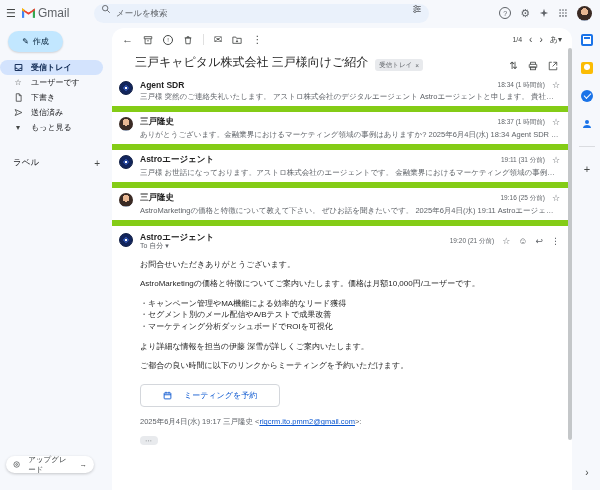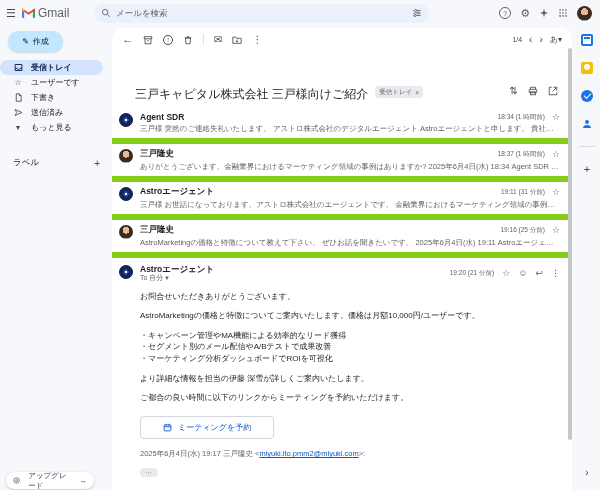--- a/index.html
+++ b/index.html
@@ -8,21 +8,21 @@
     background:#f6f8fc; color:#1f1f1f; }
 
   
   .topbar { position:absolute; left:0; top:0; width:600px; height:26px;
     display:flex; align-items:center; }
   .hamburger { width:22px; text-align:center; font-size:11px; color:#444746; cursor:pointer; }
   .logo { display:flex; align-items:center; gap:3px; width:72px; }
   .logo-m { width:13px; height:10px; }
   .logo-text { font-size:12px; color:#5f6368; }
   .searchbox { width:335px; height:19px; background:#eaf1fb; border-radius:10px;
-    display:flex; align-items:center; padding:0 7px; gap:5px; }
+    display:flex; padding:0 7px; gap:5px; }
   .searchbox input { border:none; outline:none; background:transparent; flex:1;
     font-size:8.5px; color:#202124; font-family:inherit; }
   .searchbox input::placeholder { color:#5f6368; }
   .top-right { margin-left:auto; display:flex; align-items:center; gap:9px; padding-right:8px; }
   .circle-ic { width:12px; height:12px; border:1px solid #5f6368; border-radius:50%;
     font-size:7px; color:#5f6368; display:flex; align-items:center; justify-content:center; }
   .glyph-ic { font-size:11px; color:#5f6368; line-height:1; }
   .avatar-sm { width:15px; height:15px; border-radius:50%;
     background:radial-gradient(circle at 50% 38%, #e8b793 0 30%, #3a2a24 31% 72%, #8a96ab 73%); }
 
@@ -32,36 +32,36 @@
     border-radius:11px; display:flex; align-items:center; justify-content:center; gap:4px;
     font-size:8px; color:#001d35; box-shadow:0 1px 2px rgba(0,0,0,.15); cursor:pointer; }
   .navlist { margin-top:8px; }
   .nav-item { height:15px; display:flex; align-items:center; gap:8px; padding-left:13px;
     font-size:8px; color:#202124; border-radius:0 8px 8px 0; cursor:pointer; }
   .nav-item .nic { width:10px; display:flex; justify-content:center; color:#444746; font-size:8px; }
   .nav-item.active { background:#d3e3fd; font-weight:bold; color:#041e49; width:103px; border-radius:8px; }
   .labels-row { margin-top:22px; padding:0 10px 0 13px; display:flex; align-items:center;
     font-size:8.5px; color:#202124; }
   .labels-row .plus { margin-left:auto; font-size:10px; color:#444746; cursor:pointer; }
-  .upgrade { position:absolute; left:6px; bottom:1px; width:88px; height:17px; background:#ffffff;
+  .upgrade { position:absolute; left:6px; bottom:17px; width:88px; height:17px; background:#ffffff;
     border-radius:9px; box-shadow:0 1px 3px rgba(0,0,0,.2); display:flex; align-items:center;
     gap:8px; padding:0 7px; font-size:7.5px; color:#3c4043; cursor:pointer; }
   .upgrade .arr { margin-left:auto; color:#444746; }
 
   
   .card { position:absolute; left:112px; top:28px; width:460px; height:462px;
     background:#fff; border-radius:12px 12px 0 0; overflow:hidden; }
   .toolbar { height:23px; display:flex; align-items:center; padding:0 10px; gap:10px; }
   .tb-ic { color:#444746; font-size:10px; line-height:1; cursor:pointer; display:flex; align-items:center; }
   .tb-sep { width:1px; height:11px; background:#e0e0e0; }
   .tb-right { margin-left:auto; display:flex; align-items:center; gap:7px; font-size:7px; color:#444746; }
   .pagenum { font-size:7px; color:#444746; }
   .ime { font-size:8px; color:#444746; cursor:pointer; }
 
-  .thread-head { display:flex; align-items:flex-start; padding:3px 14px 5px 23px;margin-top:32px; }
+  .thread-head { display:flex; align-items:flex-end; padding:3px 14px 5px 23px; }
   .thread-title { font-size:12px; color:#1f1f1f; }
   .chip { margin-left:7px; background:#e8eaed; border-radius:3px; font-size:6.5px;
     color:#5f6368; padding:1.5px 4px; display:flex; align-items:center; gap:3px; }
   .chip .x { cursor:pointer; }
   .th-icons { margin-left:auto; display:flex; gap:10px; }
 
   .msg-row { display:flex; padding:4px 12px 4px 7px; gap:7px; border-bottom:6px solid #84cc16; cursor:pointer; }
   .avatar { width:14px; height:14px; border-radius:50%; flex:none; margin-top:1px; }
   .av-astro { background:radial-gradient(circle, #ffffff 0 12%, #2a4aa0 13% 30%, #12255c 31% 100%);
     border:1px solid #0d1b42; }
@@ -77,21 +77,21 @@
   .exp-head { display:flex; padding:6px 12px 0 7px; gap:7px; }
   .exp-meta { line-height:1.2; }
   .exp-to { font-size:7px; color:#5f6368; cursor:pointer; }
   .exp-icons { margin-left:auto; display:flex; align-items:center; gap:8px; }
   .exp-icons .gi { font-size:9px; color:#5f6368; cursor:pointer; }
   .exp-time { font-size:6.5px; color:#5f6368; }
 
   .body { padding:8px 20px 0 28px; font-size:8px; color:#1f1f1f; line-height:1.45; }
   .body p { margin-bottom:8px; }
   .body .feat { margin-bottom:0; }
-  .meet-btn { display:inline-flex; align-items:center; gap:6px; border:1px solid #d4d7dc;
+  .meet-btn { display:inline-flex; align-items:center; gap:12px; border:1px solid #d4d7dc;
     border-radius:4px; padding:5px 22px; color:#0b57d0; font-size:8px; margin:4px 0 10px 0;
     cursor:pointer; background:#fff; }
   .quote-line { font-size:7.5px; color:#5f6368; margin-bottom:7px; }
   .quote-line a { color:#0b57d0; text-decoration:underline; cursor:pointer; }
   .trim-chip { display:inline-block; background:#e8eaed; border-radius:4px; color:#5f6368;
     font-size:7px; line-height:7px; padding:1px 5px; cursor:pointer; letter-spacing:1px; }
 
   .msg-actions { display:flex; align-items:center; gap:8px; padding:14px 0 0 28px; }
 
   .scrollbar { position:absolute; left:568px; top:48px; width:4px; height:392px;
@@ -357,21 +357,21 @@
     <p>より詳細な情報を担当の伊藤 深雪が詳しくご案内いたします。</p>
     <p>ご都合の良い時間に以下のリンクからミーティングを予約いただけます。</p>
     <div class="meet-btn">
       <svg width="9" height="9" viewBox="0 0 24 24" fill="none" stroke="#0b57d0" stroke-width="2.4">
         <rect x="3" y="5" width="18" height="16" rx="2"></rect>
           <path d="M3 10h18M8 2v5M16 2v5"></path>
       </svg>
       <span>ミーティングを予約</span>
     </div>
     <div class="quote-line">
-      <span>2025年6月4日(水) 19:17 三戸隆史 &lt;</span><a>miyuki.ito.pmm2@miyuki.com</a><span>&gt;:</span>
+      <span>2025年6月4日(水) 19:17 三戸隆史 &lt;</span><a>riqcrm.ito.pmm2@gmail.com</a><span>&gt;:</span>
     </div>
     <span class="trim-chip">⋯</span>
 
     <div class="msg-actions">
       
       
       
     </div>
   </div>
 </div>

